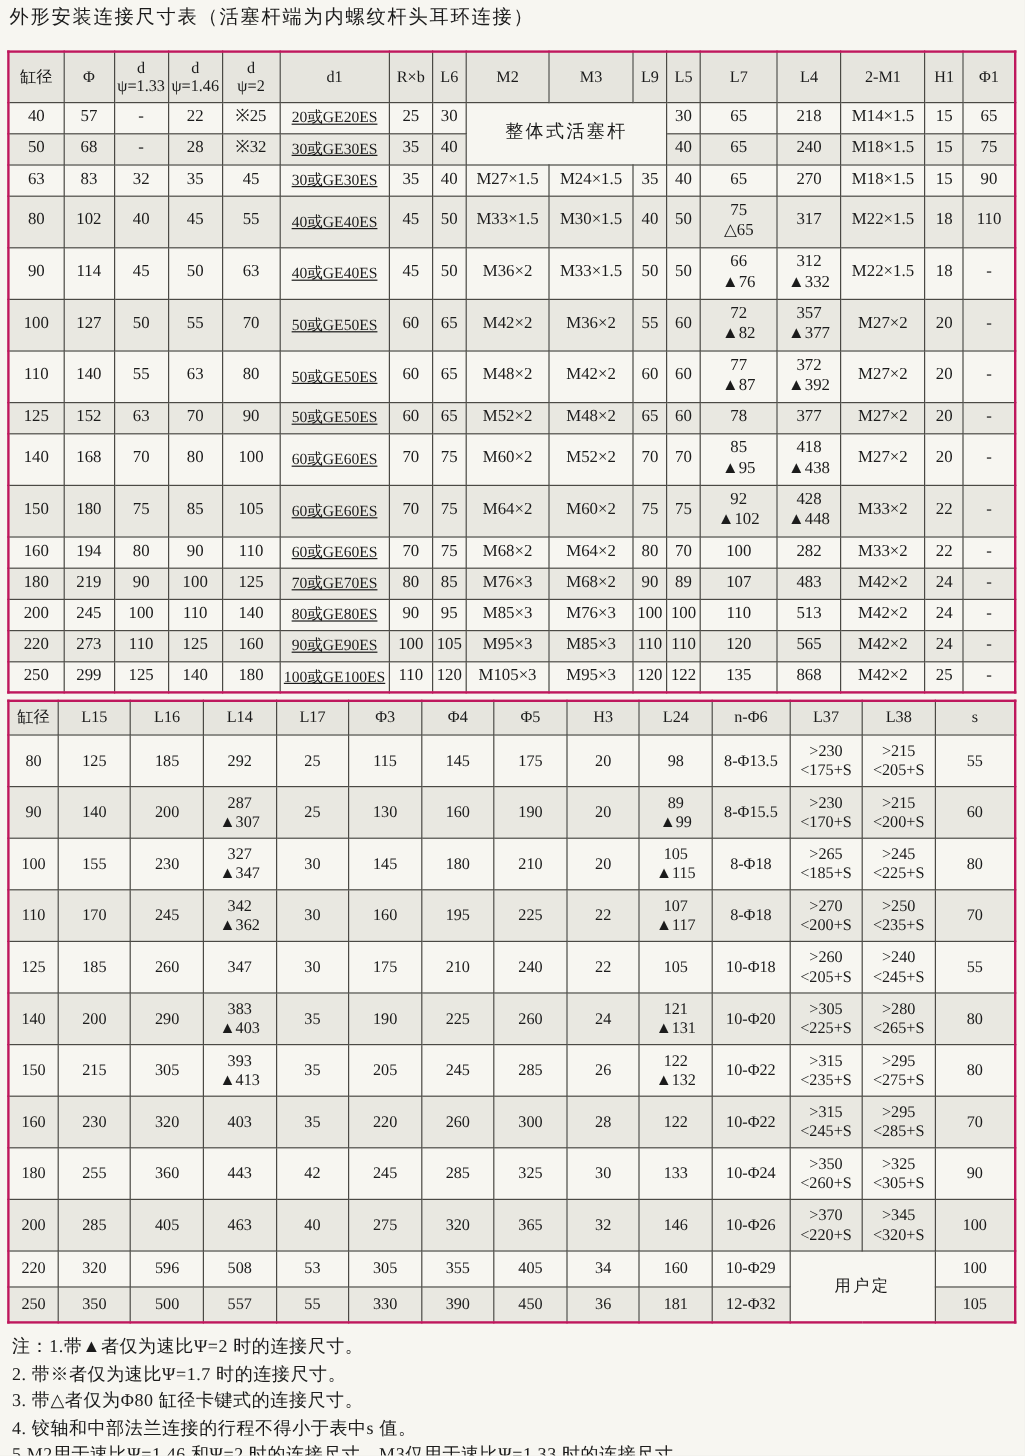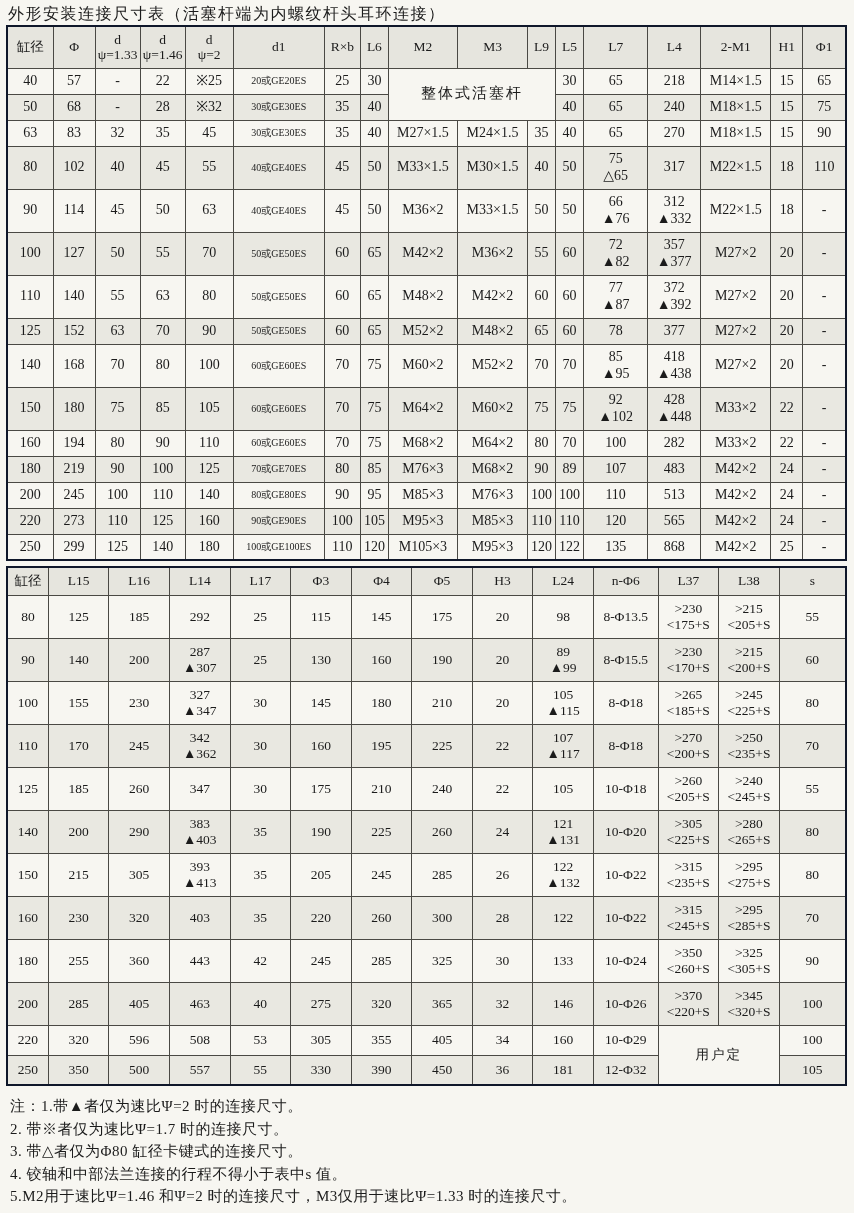--- a/index.html
+++ b/index.html
@@ -6,29 +6,29 @@
   html,body{margin:0;padding:0;}
   body{background:#e8e6e0;}
   .page{
     width:854px;height:1213px;
     background:var(--paper,#f7f6f1);
     color:var(--ink,#1b1b1b);
     font-family:"Liberation Serif","DejaVu Serif",serif;
     overflow:hidden;position:relative;
   }
   .title{
-    padding:4px 0 0 8px;
+    padding:4px 0 17px 8px;
     font-size:16px;
     letter-spacing:1.5px;
   }
   table{
     border-collapse:collapse;
     table-layout:fixed;
     margin-left:6px;
-    border:2px solid #0f172a;
+    border:2px solid #be185d;
   }
   td,th{
     border:1px solid var(--border,#4a4944);
     text-align:center;
     vertical-align:middle;
     white-space:pre-line;
     padding:0;
     line-height:1.16;
     overflow:hidden;
   }
@@ -41,21 +41,21 @@
   .t1{width:841px;}
   .t2{width:841px;margin-top:5px;}
   .t1 thead tr{height:42px;}
   .t1 tbody tr{height:26px;}
   .t1 tbody tr.tall{height:43px;}
   .t2 thead tr{height:28px;}
   .t2 tbody tr{height:30px;}
   .t2 tbody tr.tall{height:43px;}
   tr.shade td{background:var(--shade,#e9e8e1);}
   td.merged{background:var(--paper,#f7f6f1);font-size:15px;letter-spacing:2px;}
-  .t1 td:nth-child(6){font-size:10px;}
+  .t1 td:nth-child(6){font-size:13px;text-decoration:underline;}
   .t2 td{font-size:13.5px;}
   .notes{
     margin:9px 0 0 10px;
     font-size:15px;
     line-height:22.5px;
     letter-spacing:0.5px;
   }
   .notes .line{white-space:nowrap;}
   .notes .line.indent{}
   .notes .label{display:inline;}

